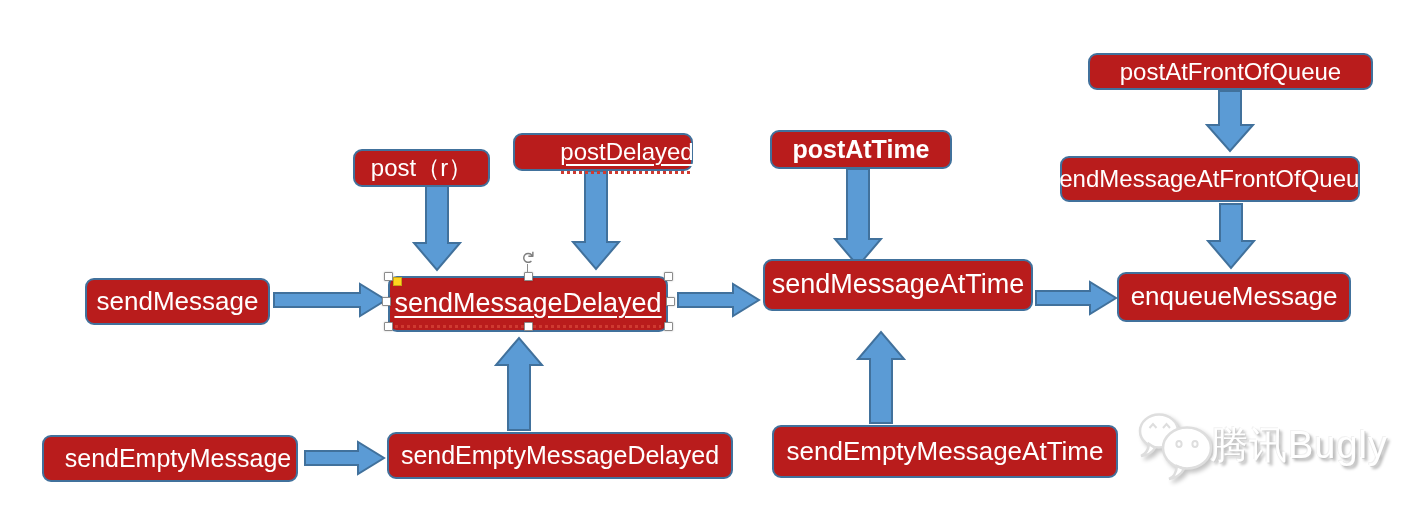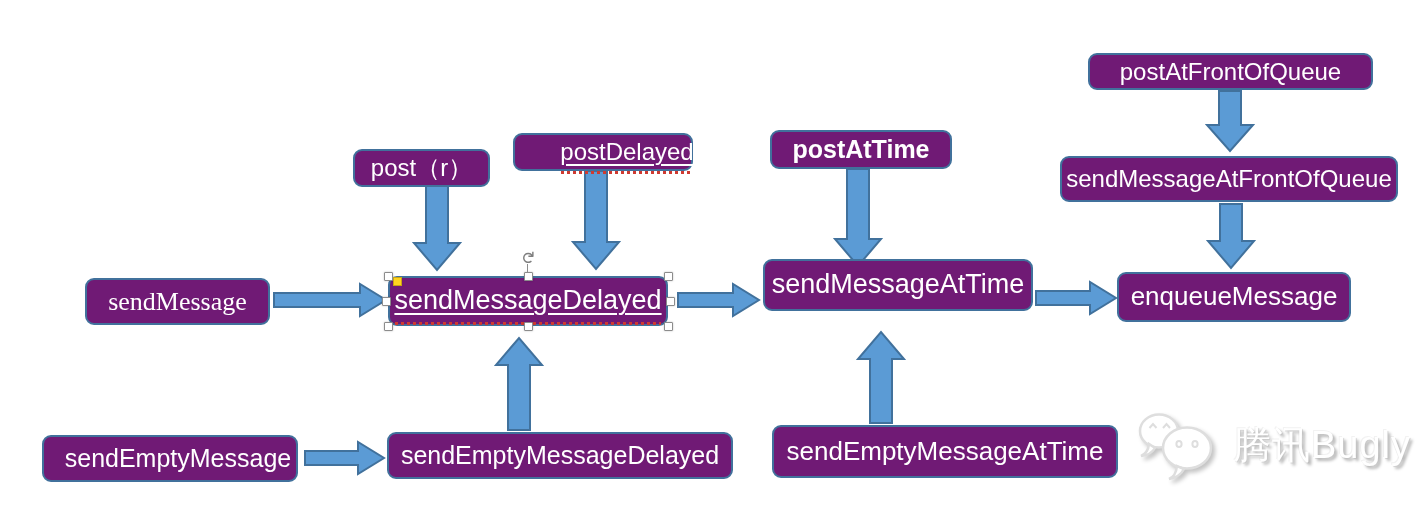--- a/index.html
+++ b/index.html
@@ -5,44 +5,44 @@
   html,body{margin:0;padding:0;}
   body{
     width:1419px;height:509px;position:relative;overflow:hidden;
     background:#ffffff;
     font-family:"Liberation Sans", sans-serif;
   }
   #canvas{position:absolute;inset:0;}
   
   .node{
     position:absolute;
-    background:#701a75;
+    background:#b91c1c;
     border:2px solid #41719c;
     border-radius:9px;
     color:#ffffff;
     display:flex;align-items:center;justify-content:center;
     box-sizing:border-box;
     white-space:nowrap;
     z-index:3;
   }
   .node .lbl{position:relative;display:inline-block;line-height:1.15;}
   
   .underlined .lbl{text-decoration:underline;text-decoration-thickness:1.5px;text-underline-offset:4px;}
   .misspelled .lbl::after{
     content:"";position:absolute;left:1px;right:1px;bottom:-8px;height:3px;
     background:repeating-linear-gradient(90deg,#cf3a31 0 3px,rgba(0,0,0,0) 3px 6px);
   }
   
   #n-post-r              {left:353px;top:149px;width:137px;height:38px;font-size:24px;}
   #n-post-delayed        {left:513px;top:133px;width:180px;height:38px;font-size:24px;padding-left:48px;}
   #n-post-at-time        {left:770px;top:130px;width:182px;height:39px;font-size:25px;font-weight:bold;}
   #n-post-at-front       {left:1088px;top:53px;width:285px;height:37px;font-size:24px;}
-  #n-send-msg-at-front   {left:1060px;top:156px;width:338px;height:46px;font-size:24px;}
-  #n-send-message        {left:85px;top:278px;width:185px;height:47px;font-size:26px;font-family:Liberation Serif, serif;}
-  #n-send-msg-delayed    {left:388px;top:276px;width:280px;height:50px;font-size:27px;}
+  #n-send-msg-at-front   {left:1060px;top:156px;width:300px;height:46px;font-size:24px;}
+  #n-send-message        {left:85px;top:278px;width:185px;height:47px;font-size:26px;}
+  #n-send-msg-delayed    {left:388px;top:276px;width:280px;height:56px;font-size:27px;}
   #n-send-msg-at-time    {left:763px;top:259px;width:270px;height:52px;font-size:27px;}
   #n-enqueue-message     {left:1117px;top:272px;width:234px;height:50px;font-size:26px;}
   #n-send-empty-msg      {left:42px;top:435px;width:256px;height:47px;font-size:25px;padding-left:16px;}
   #n-send-empty-delayed  {left:387px;top:432px;width:346px;height:47px;font-size:25px;}
   #n-send-empty-at-time  {left:772px;top:425px;width:346px;height:53px;font-size:26px;}
   
   #arrows{position:absolute;left:0;top:0;z-index:1;}
   #arrows polygon{fill:#5b9bd5;stroke:#41719c;stroke-width:2;stroke-linejoin:miter;}
   
   .handle{
@@ -61,21 +61,20 @@
   }
   
   #watermark{position:absolute;left:1138px;top:404px;z-index:2;}
   #wm-logo{position:absolute;left:0;top:4px;filter:drop-shadow(3px 3px 2px #c4c4c4);}
   #wm-logo .bubble{fill:#ffffff;stroke:#dedede;stroke-width:2.5;}
   #wm-logo .eye{fill:none;stroke:#dedede;stroke-width:2;}
   #wm-text{
     position:absolute;left:72px;top:16px;font-size:38px;letter-spacing:1px;
     color:#ffffff;white-space:nowrap;
     text-shadow:3px 3px 3px #b8b8b8, 1px 1px 1px #d6d6d6, -1px -1px 0 #f2f2f2;
-    margin-left:23px;
   }
 </style>
 </head>
 <body>
 
 <div id="canvas">
 
   <svg id="arrows" width="1419" height="509" viewBox="0 0 1419 509">
 
     <polygon points="274,293 360,293 360,284 386,300 360,316 360,307 274,307"></polygon>

